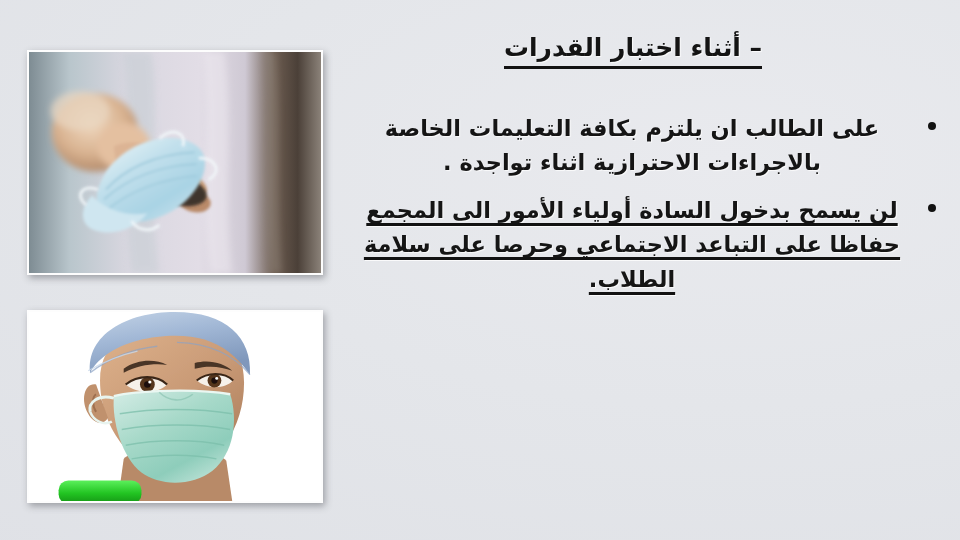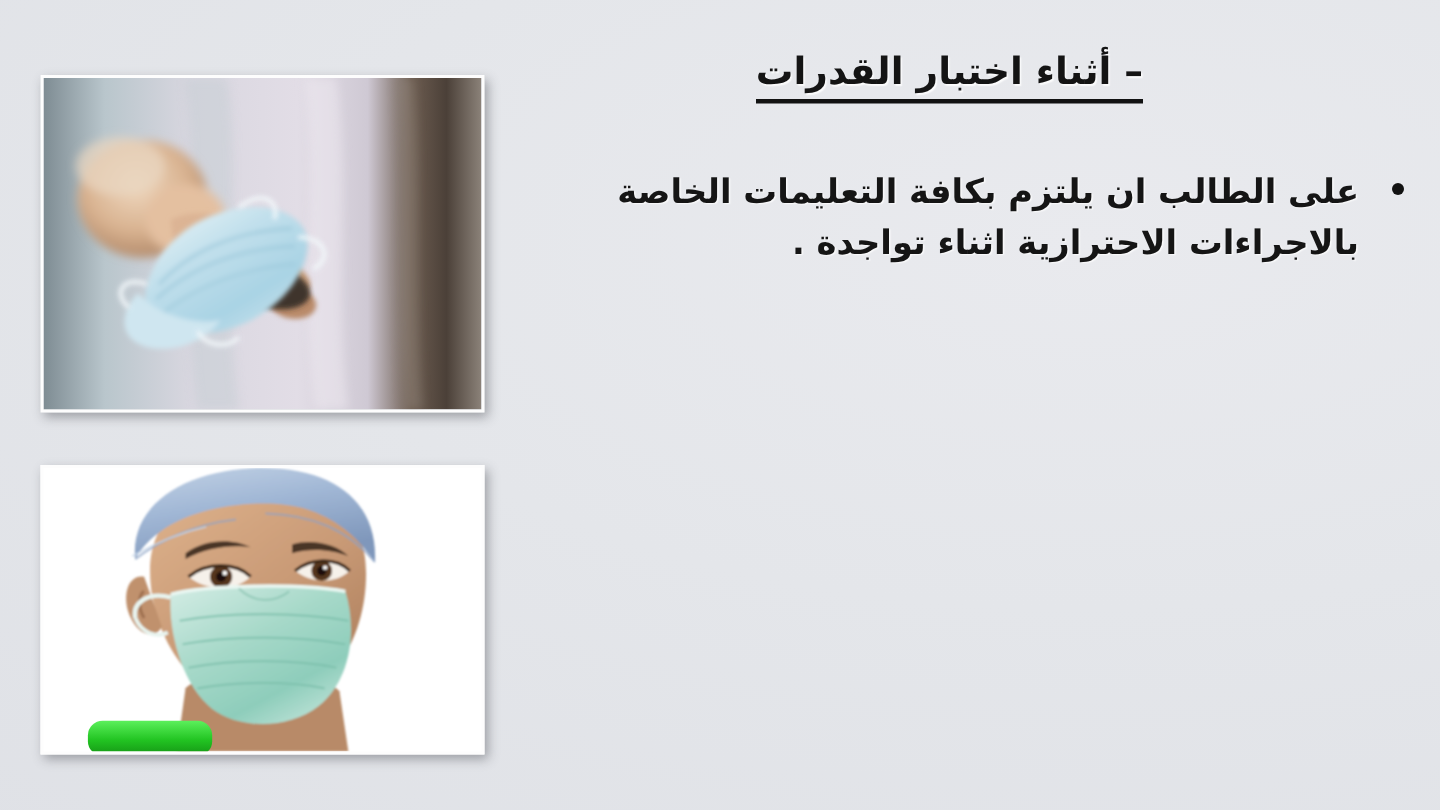--- a/index.html
+++ b/index.html
@@ -82,21 +82,21 @@
     margin-top: 42px;
   }
   .bullet-item {
     position: relative;
     padding-right: 32px;
     margin-bottom: 14px;
     font-size: 22.5px;
     font-weight: bold;
     color: #151515;
     line-height: 1.52;
-    text-align: right;
+    text-align: center;
     text-shadow: 1px 1px 1px rgba(255,255,255,0.8);
   }
   .bullet-marker {
     position: absolute;
     right: 2px;
     top: 11px;
     width: 8px;
     height: 8px;
     border-radius: 50%;
     background: #121212;
@@ -296,17 +296,21 @@
     </h1>
 
     <ul id="bullet-list">
 
       <li class="bullet-item">
         <span class="bullet-marker"></span>
         <span class="bullet-text">على الطالب ان يلتزم بكافة التعليمات الخاصة بالاجراءات الاحترازية  اثناء تواجدة .</span>
       </li>
 
 
+      <li class="bullet-item">
+        <span class="bullet-marker"></span>
+        <span class="bullet-text underlined-block">لن يسمح بدخول السادة أولياء الأمور الى المجمع حفاظا على التباعد الاجتماعي وحرصا على سلامة الطلاب.</span>
+      </li>
 
     </ul>
   </div>
 
 </div>
 
 </body></html>

